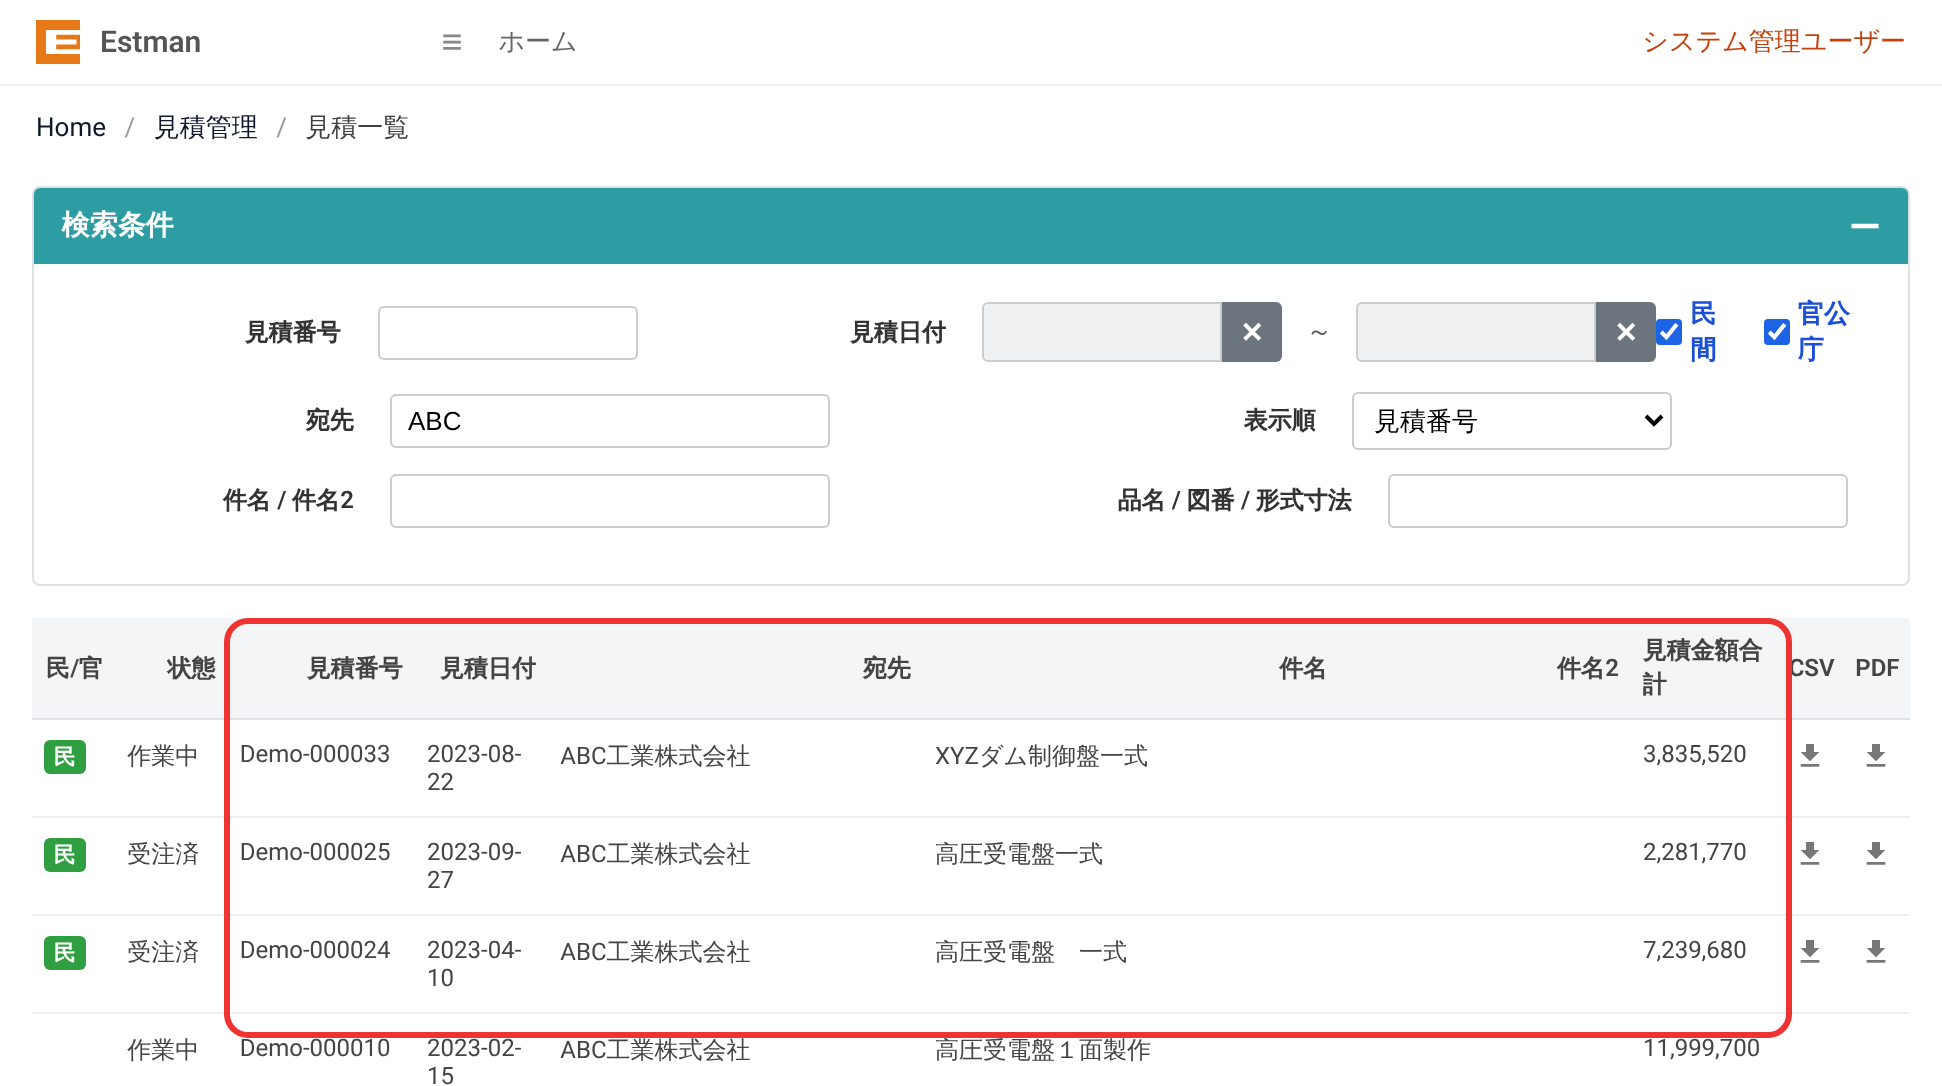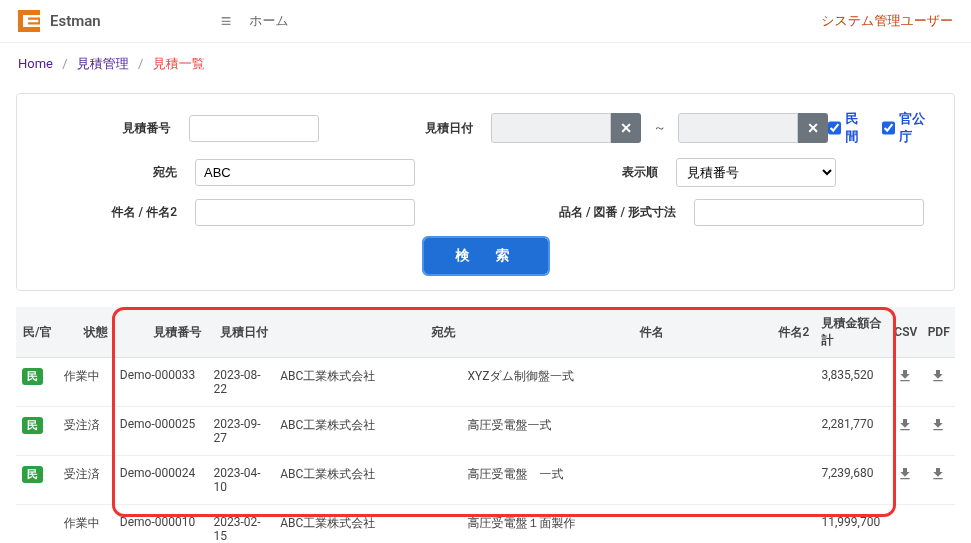--- a/index.html
+++ b/index.html
@@ -5,23 +5,23 @@
     * { box-sizing: border-box; margin: 0; padding: 0; }
     body { font-family: -apple-system, BlinkMacSystemFont, "Segoe UI", Roboto, Meiryo, sans-serif; font-size: 13px; color: #333; background: #fff; }
     .topbar { display: flex; align-items: center; padding: 10px 18px; border-bottom: 1px solid #eee; }
     .logo-mark { width: 22px; height: 22px; background: linear-gradient(#e77818, #e77818); position: relative; margin-right: 10px; }
     .logo-mark::before { content: ""; position: absolute; left: 5px; top: 5px; right: 0; bottom: 5px; background: #fff; clip-path: polygon(0 0, 100% 0, 100% 20%, 30% 20%, 30% 40%, 90% 40%, 90% 60%, 30% 60%, 30% 80%, 100% 80%, 100% 100%, 0 100%); }
     .brand { font-weight: 600; font-size: 15px; color: #555; margin-right: 120px; }
     .hamburger { font-size: 18px; color: #888; margin-right: 18px; cursor: pointer; }
     .nav-home { color: #666; font-size: 13px; }
     .user-label { margin-left: auto; color: #c2410c; font-size: 13px; }
     .breadcrumb { padding: 12px 18px; font-size: 13px; }
-    .breadcrumb a { color: #4c1d95; text-decoration: none; }
+    .breadcrumb a { color: #0f172a; text-decoration: none; }
     .breadcrumb .sep { color: #999; padding: 0 6px; }
-    .breadcrumb .current { color: #ef4444; }
+    .breadcrumb .current { color: #404040; }
     .panel { margin: 8px 16px 16px; border: 1px solid #dde1e3; border-radius: 4px; overflow: hidden; }
     .panel-header { background: #2d9ca3; color: #fff; padding: 10px 14px; display: flex; align-items: center; font-size: 14px; font-weight: 600; }
     .panel-collapse { margin-left: auto; font-size: 20px; line-height: 14px; cursor: pointer; font-weight: bold; }
     .panel-body { padding: 16px 18px; }
     .form-row { display: flex; align-items: center; margin-bottom: 12px; }
     .form-label { font-weight: 600; font-size: 12px; text-align: right; padding-right: 18px; color: #333; }
     .label-col1 { width: 160px; }
     .label-col2 { width: 140px; }
     .inp { border: 1px solid #ccc; border-radius: 3px; padding: 5px 8px; font-size: 13px; }
     .inp-sm { width: 130px; }
@@ -69,20 +69,24 @@
 
 <div class="breadcrumb">
   <a href="#">Home</a>
   <span class="sep">/</span>
   <a href="#">見積管理</a>
   <span class="sep">/</span>
   <span class="current">見積一覧</span>
 </div>
 
 <div class="panel">
+  <div class="panel-header">
+    <span>検索条件</span>
+    <span class="panel-collapse">—</span>
+  </div>
   <div class="panel-body">
 
     <div class="form-row">
       <div class="form-label label-col1">見積番号</div>
       <input class="inp inp-sm" value="" style="">
       <div style="width:40px"></div>
       <div class="form-label label-col2">見積日付</div>
       <div class="date-block">
         <input class="date-inp" value="" style="">
         <button class="date-clear">✕</button>
@@ -116,23 +120,20 @@
     </div>
 
     <div class="form-row">
       <div class="form-label label-col1">件名 / 件名2</div>
       <input class="inp inp-md" value="" style="">
       <div style="flex:1"></div>
       <div class="form-label" style="width:150px;">品名 / 図番 / 形式寸法</div>
       <input class="inp" style="width: 230px;" value="">
       <div style="width:12px"></div>
     </div>
-    <div class="search-btn-row">
-      <button class="search-btn">検　索</button>
-    </div>
   </div>
 </div>
 
 <div class="table-wrap">
   <table class="tbl">
     <thead>
       <tr>
         <th class="col-mk">民/官</th>
         <th class="col-status">状態</th>
         <th class="col-num">見積番号</th>

